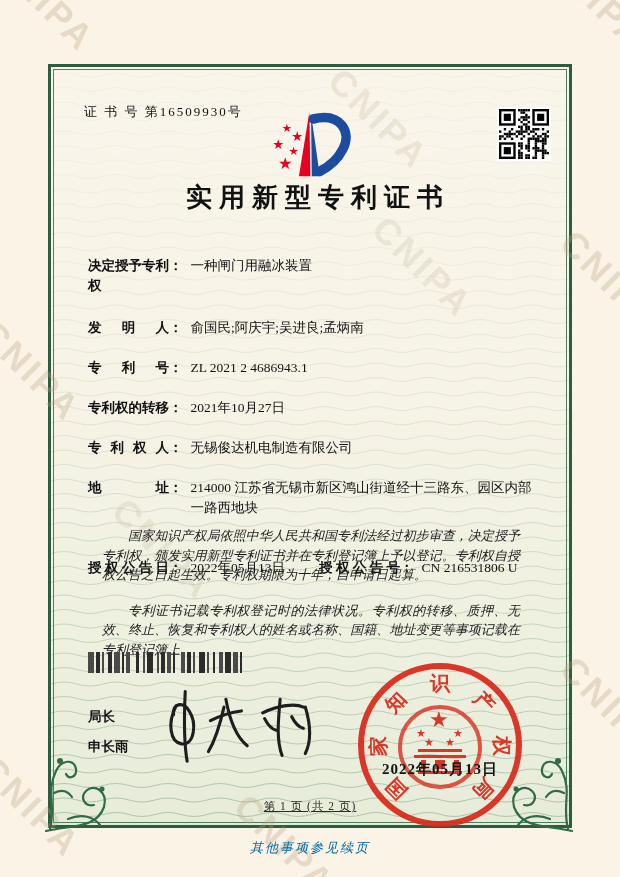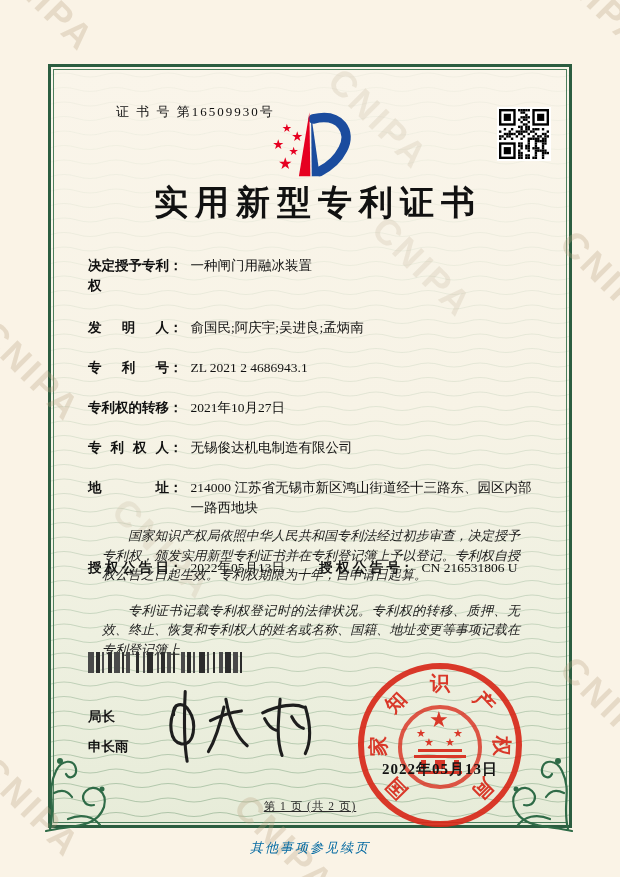--- a/index.html
+++ b/index.html
@@ -16,25 +16,25 @@
     position:absolute; left:48px; top:64px; width:518px; height:758px;
     border:3px solid #2b5d40; z-index:0;
     background:linear-gradient(180deg,#faf5ea 0%, #f7f3e6 45%, #eef0e0 75%, #e7ecd9 100%);
   }
   .frame-inner{
     position:absolute; left:2px; top:2px; right:2px; bottom:2px;
     border:1px solid #4c7f5d; pointer-events:none;
   }
   .waves{position:absolute; left:0; top:0; width:100%; height:100%;}
   .flourish{position:absolute; z-index:2;}
-  .cert-no{position:absolute; left:84px; top:103px; font-size:13px; letter-spacing:2px; z-index:2;margin-left:32px;}
+  .cert-no{position:absolute; left:84px; top:103px; font-size:13px; letter-spacing:2px; z-index:2;}
   .logo{position:absolute; left:257px; top:99px; z-index:2;}
   .qr{position:absolute; left:497px; top:107px; width:50px; height:50px; background:#fff; padding:2px; z-index:2;}
   .title{position:absolute; left:16px; right:0; top:180px; text-align:center;
-         font-size:34px; font-weight:bold; letter-spacing:7px; z-index:2;}
+         font-size:26px; font-weight:bold; letter-spacing:7px; z-index:2;}
   .fields{position:absolute; left:88px; top:256px; width:452px; z-index:2; font-size:13.5px;}
   .frow{display:flex; margin-bottom:20px; line-height:20px;}
   .frow.gap-lg{margin-bottom:22px;}
   .flabel{display:inline-block; width:81px; font-weight:bold;
           text-align:justify; text-align-last:justify; flex:0 0 81px;}
   .fcolon{font-weight:bold; margin-right:8px;}
   .fvalue{flex:1;}
   .grant-row{display:flex; line-height:20px; font-size:13.5px;margin-top:40px;}
   .grant-no{margin-left:34px; display:flex;}
   .paras{position:absolute; left:86px; top:510px; width:450px; z-index:2;

